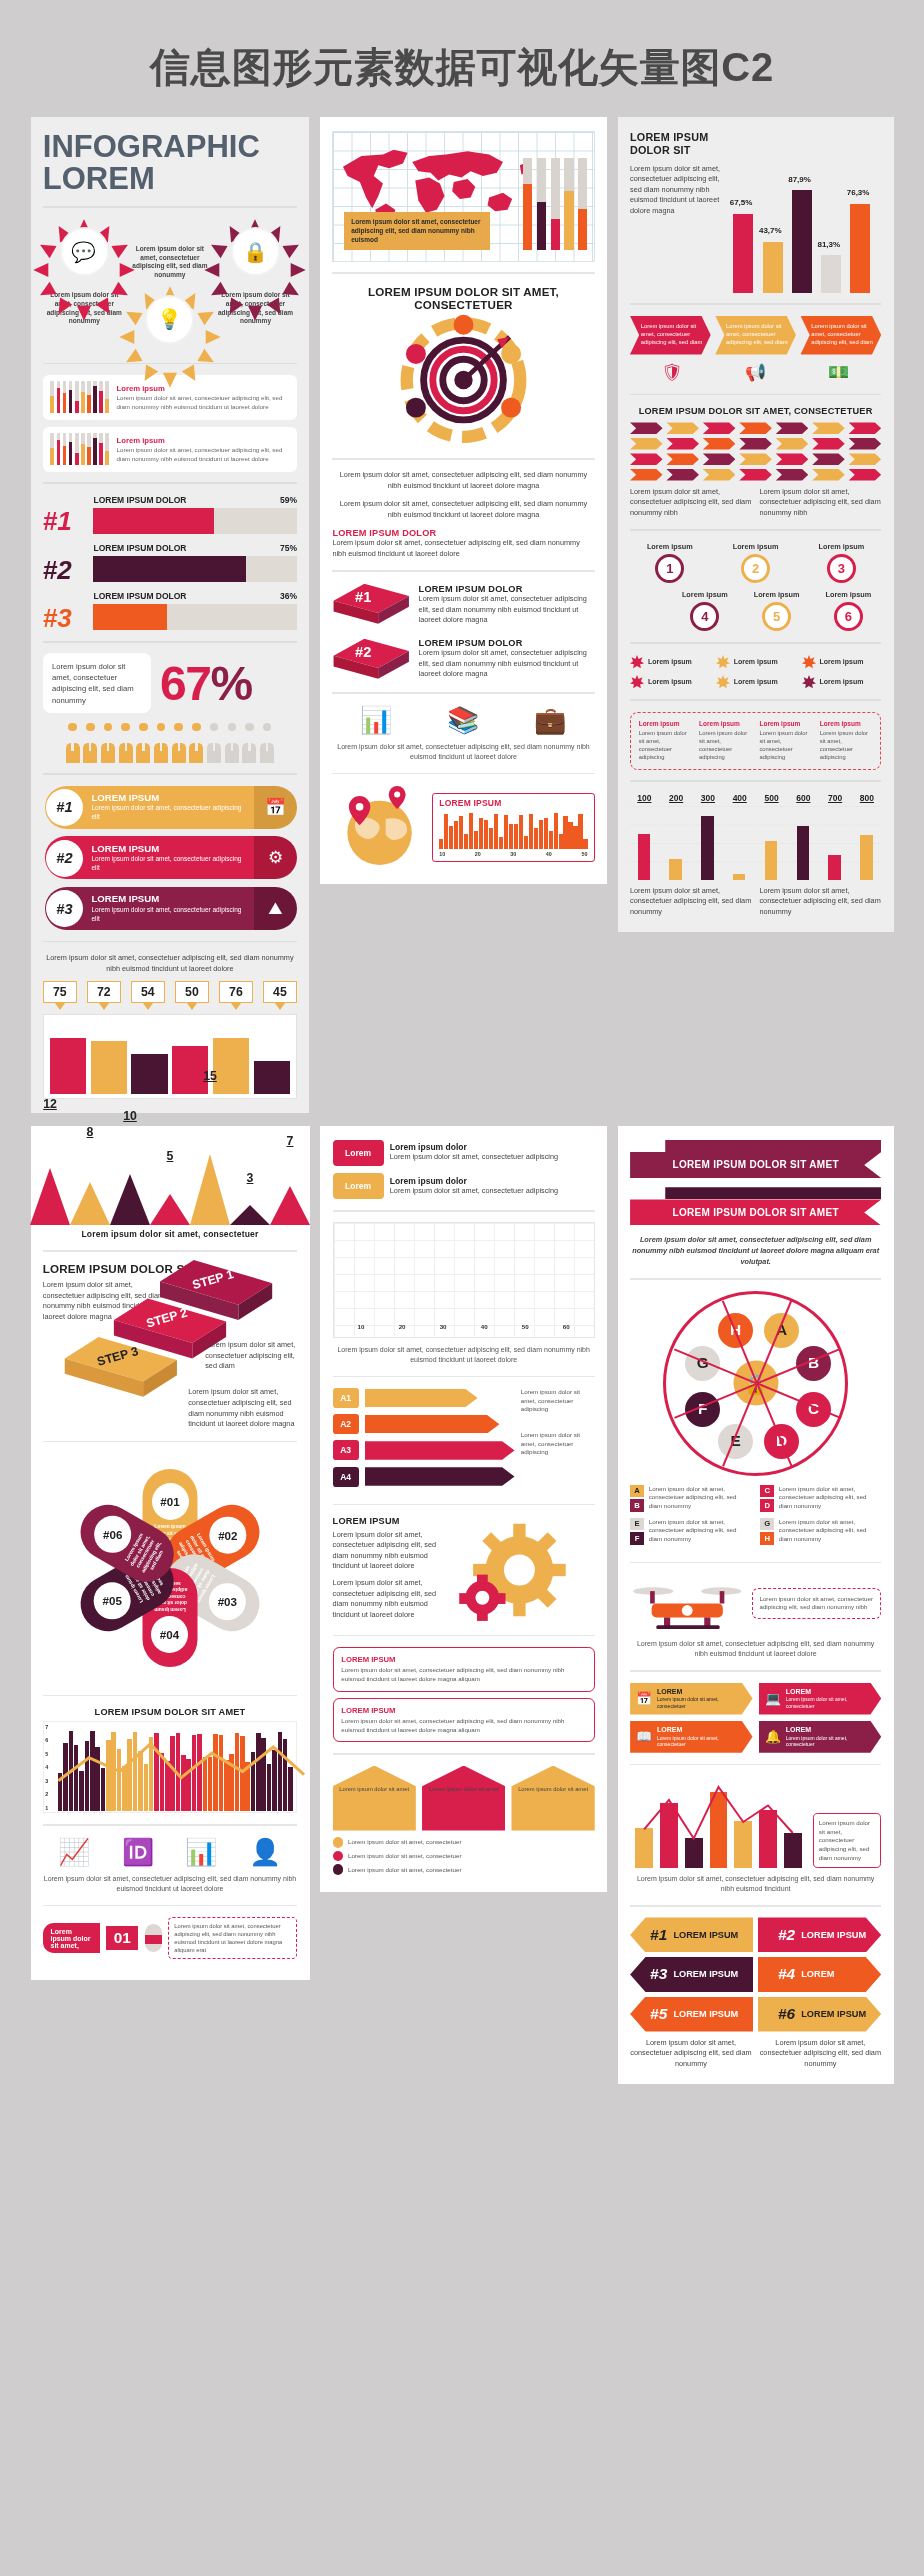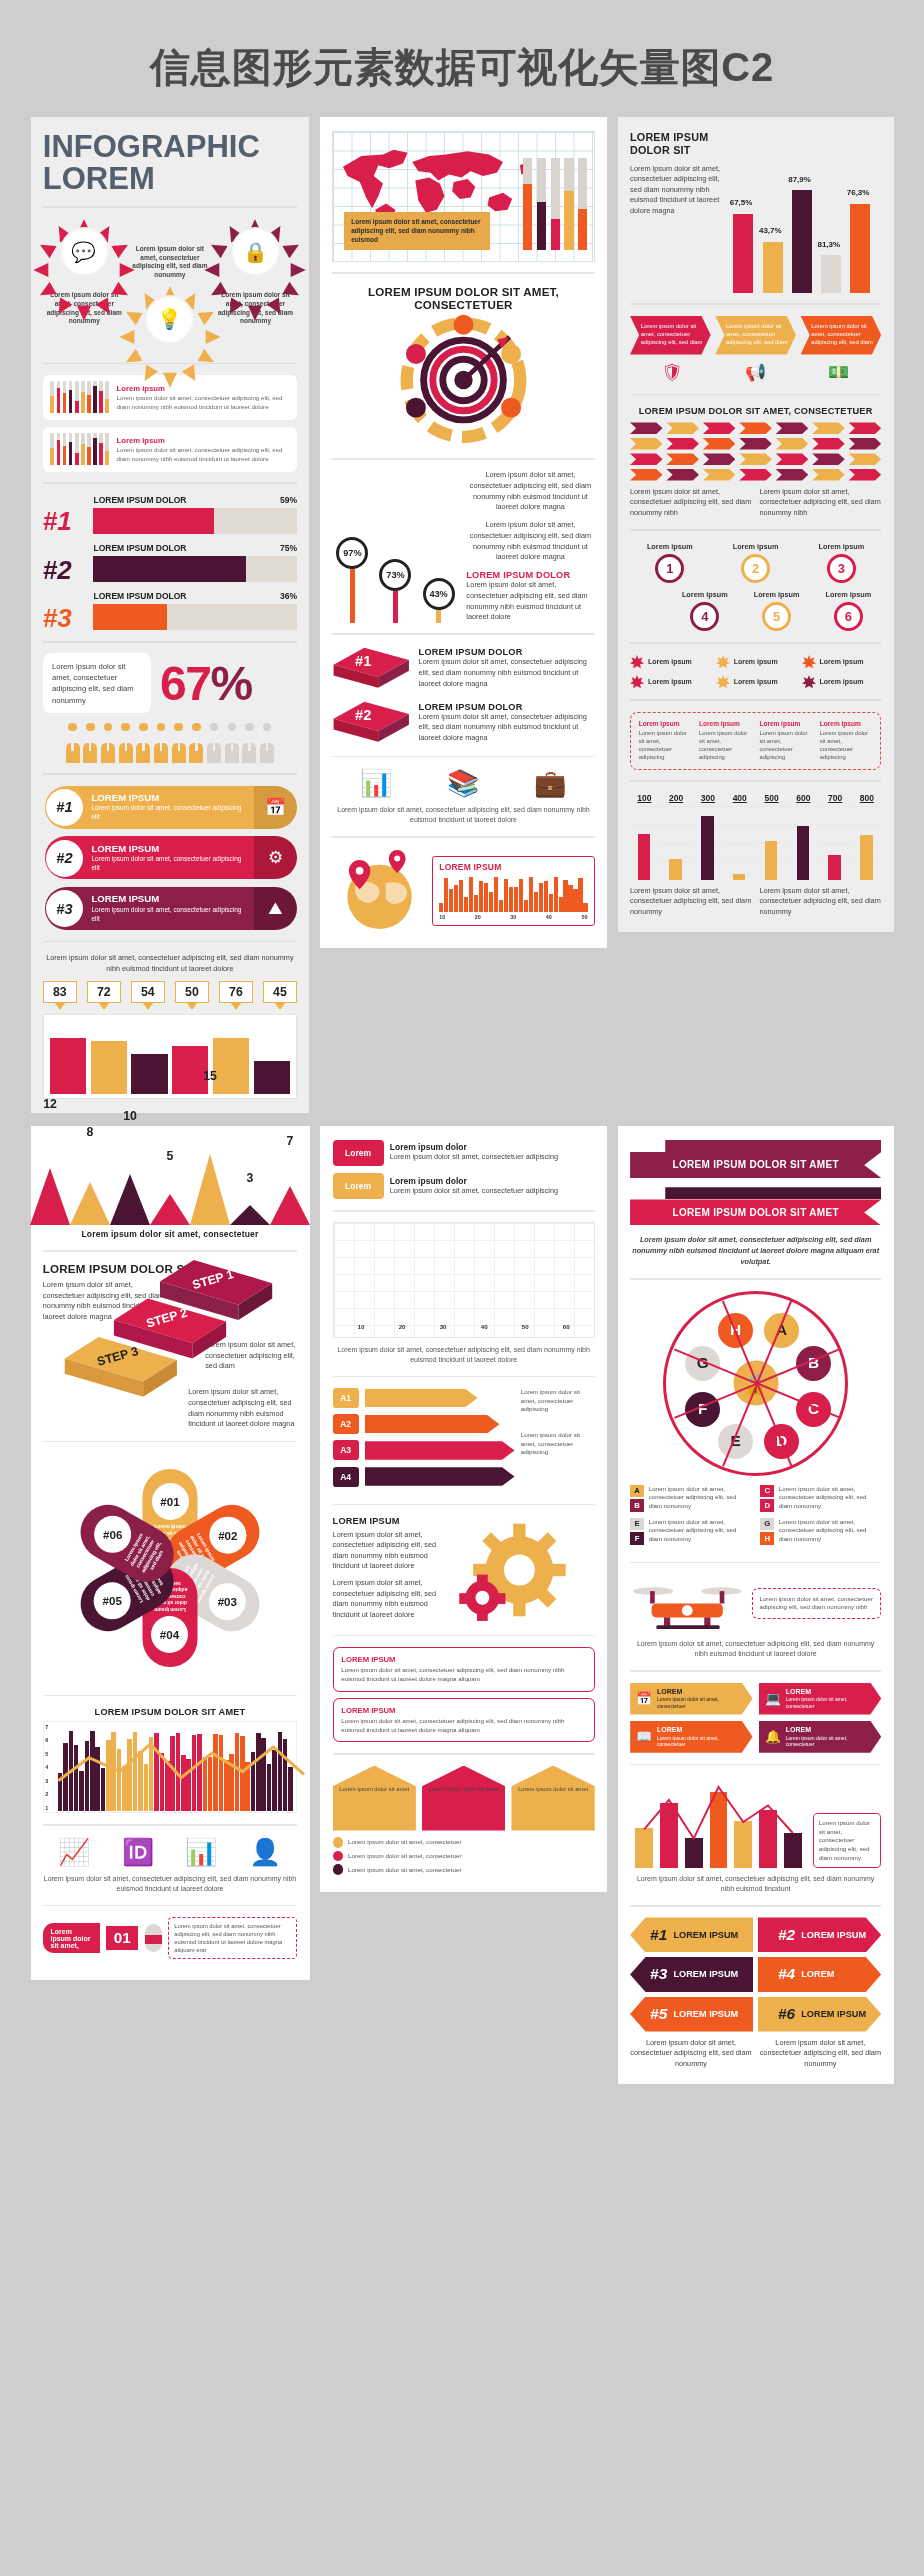--- a/index.html
+++ b/index.html
@@ -173,21 +173,21 @@
   .gridchart { display:flex; gap:3.1px; height:74px; align-items:flex-end;
      background-image:linear-gradient(#e8e8e8 0.8px, transparent 0.8px); background-size:100% 18.5px; }
   .gridchart .cell { flex:1; display:flex; align-items:flex-end; justify-content:center;
      border-right:0.8px solid #eee; height:100%; }
   .gridchart .cell i { width:45%; display:block; }
 
   
   .tri-chart { display:flex; align-items:flex-end; justify-content:center; gap:0; height:85px; }
   .tri { position:relative; }
   .tri .val { position:absolute; top:-15.4px; left:50%; transform:translateX(-50%);
-      font-size:12.3px; font-weight:bold; color:#222; }
+      font-size:12.3px; font-weight:bold; color:#222;text-decoration:underline; }
   .tri .shape { width:0; height:0; border-left:20px solid transparent; border-right:20px solid transparent; }
 
   
   .pillrow { display:flex; gap:6.2px; align-items:center; margin-bottom:6.2px; }
   .pill { border-radius:10.8px 0 0 10.8px; padding:4.6px 7.7px; font-size:8.5px; font-weight:bold; color:#fff; width:57px; }
 
   
   .arrowbar { display:flex; align-items:center; gap:6.2px; margin-bottom:6.2px; }
   .abox { width:26px; height:20px; border-radius:3.1px; color:#fff; font-size:8.5px; font-weight:bold;
      display:flex; align-items:center; justify-content:center; }
@@ -550,21 +550,21 @@
             </div>
             <div class="ico" style="background: rgb(109, 23, 56);">⛰</div>
           </div>
         </div>
 
       <div class="divider"></div>
 
       <div class="body-s body-c" style="margin-bottom:6.2px">Lorem ipsum dolor sit amet, consectetuer adipiscing elit, sed diam nonummy nibh euismod tincidunt ut laoreet dolore</div>
       <div class="callouts" id="callouts">
           <div class="callout">
-            <div class="bubble">83</div>
+            <div class="bubble">75</div>
             <div class="tip"></div>
           </div>
           <div class="callout">
             <div class="bubble">72</div>
             <div class="tip"></div>
           </div>
           <div class="callout">
             <div class="bubble">54</div>
             <div class="tip"></div>
           </div>
@@ -644,34 +644,20 @@
             <circle cx="28" cy="122" r="13" fill="#4a1533"></circle>
             <circle cx="152" cy="122" r="13" fill="#ef5a21"></circle>
             <circle cx="152" cy="52" r="13" fill="#eeb04c"></circle>
           </g>
         </svg>
       </div>
 
       <div class="divider light"></div>
 
       <div style="display:flex;gap:7.7px;align-items:flex-end">
-        <div class="pins" id="pins">
-            <div class="pin" style="color: rgb(239, 90, 33); height: 100%;">
-              <div class="ring">97%</div>
-              <div class="stem"></div>
-            </div>
-            <div class="pin" style="color: rgb(216, 30, 74); height: 74%;">
-              <div class="ring">73%</div>
-              <div class="stem"></div>
-            </div>
-            <div class="pin" style="color: rgb(238, 176, 76); height: 52%;">
-              <div class="ring">43%</div>
-              <div class="stem"></div>
-            </div>
-          </div>
         <div style="flex:1">
           <div class="body-s body-c">Lorem ipsum dolor sit amet, consectetuer adipiscing elit, sed diam nonummy nibh euismod tincidunt ut laoreet dolore magna</div>
           <div class="body-s body-c" style="margin-top:7.7px">Lorem ipsum dolor sit amet, consectetuer adipiscing elit, sed diam nonummy nibh euismod tincidunt ut laoreet dolore magna</div>
           <div class="sec-title crimson" style="margin-top:7.7px;font-size:9.2px">LOREM IPSUM DOLOR</div>
           <div class="body-s">Lorem ipsum dolor sit amet, consectetuer adipiscing elit, sed diam nonummy nibh euismod tincidunt ut laoreet dolore</div>
         </div>
       </div>
 
       <div class="divider light"></div>
 

